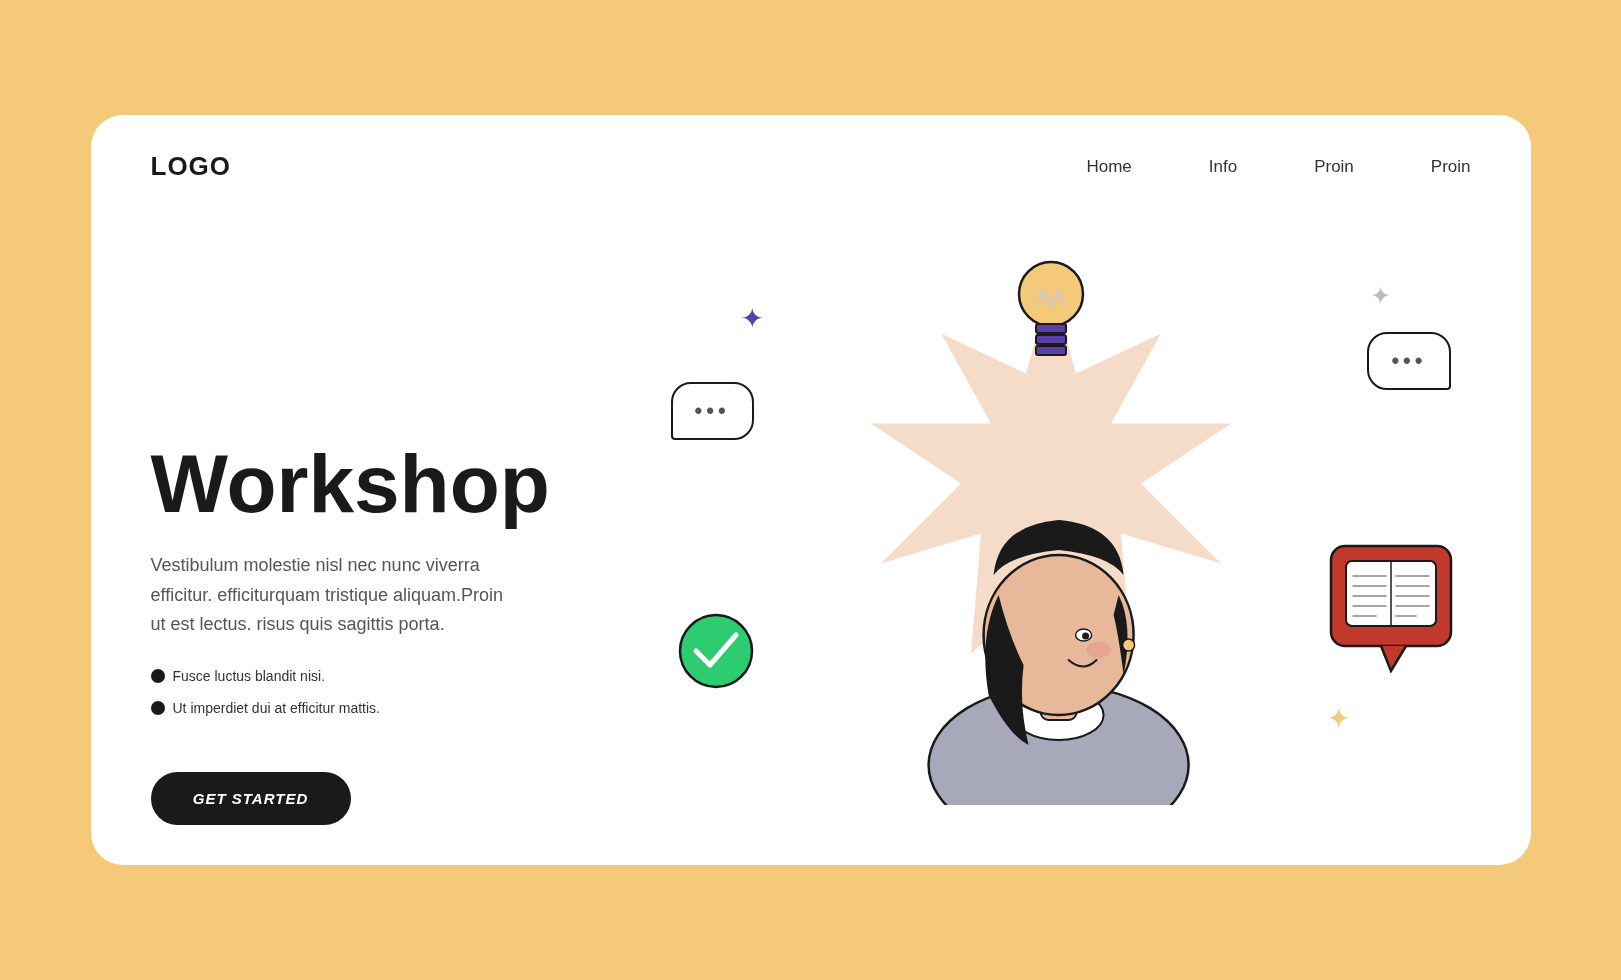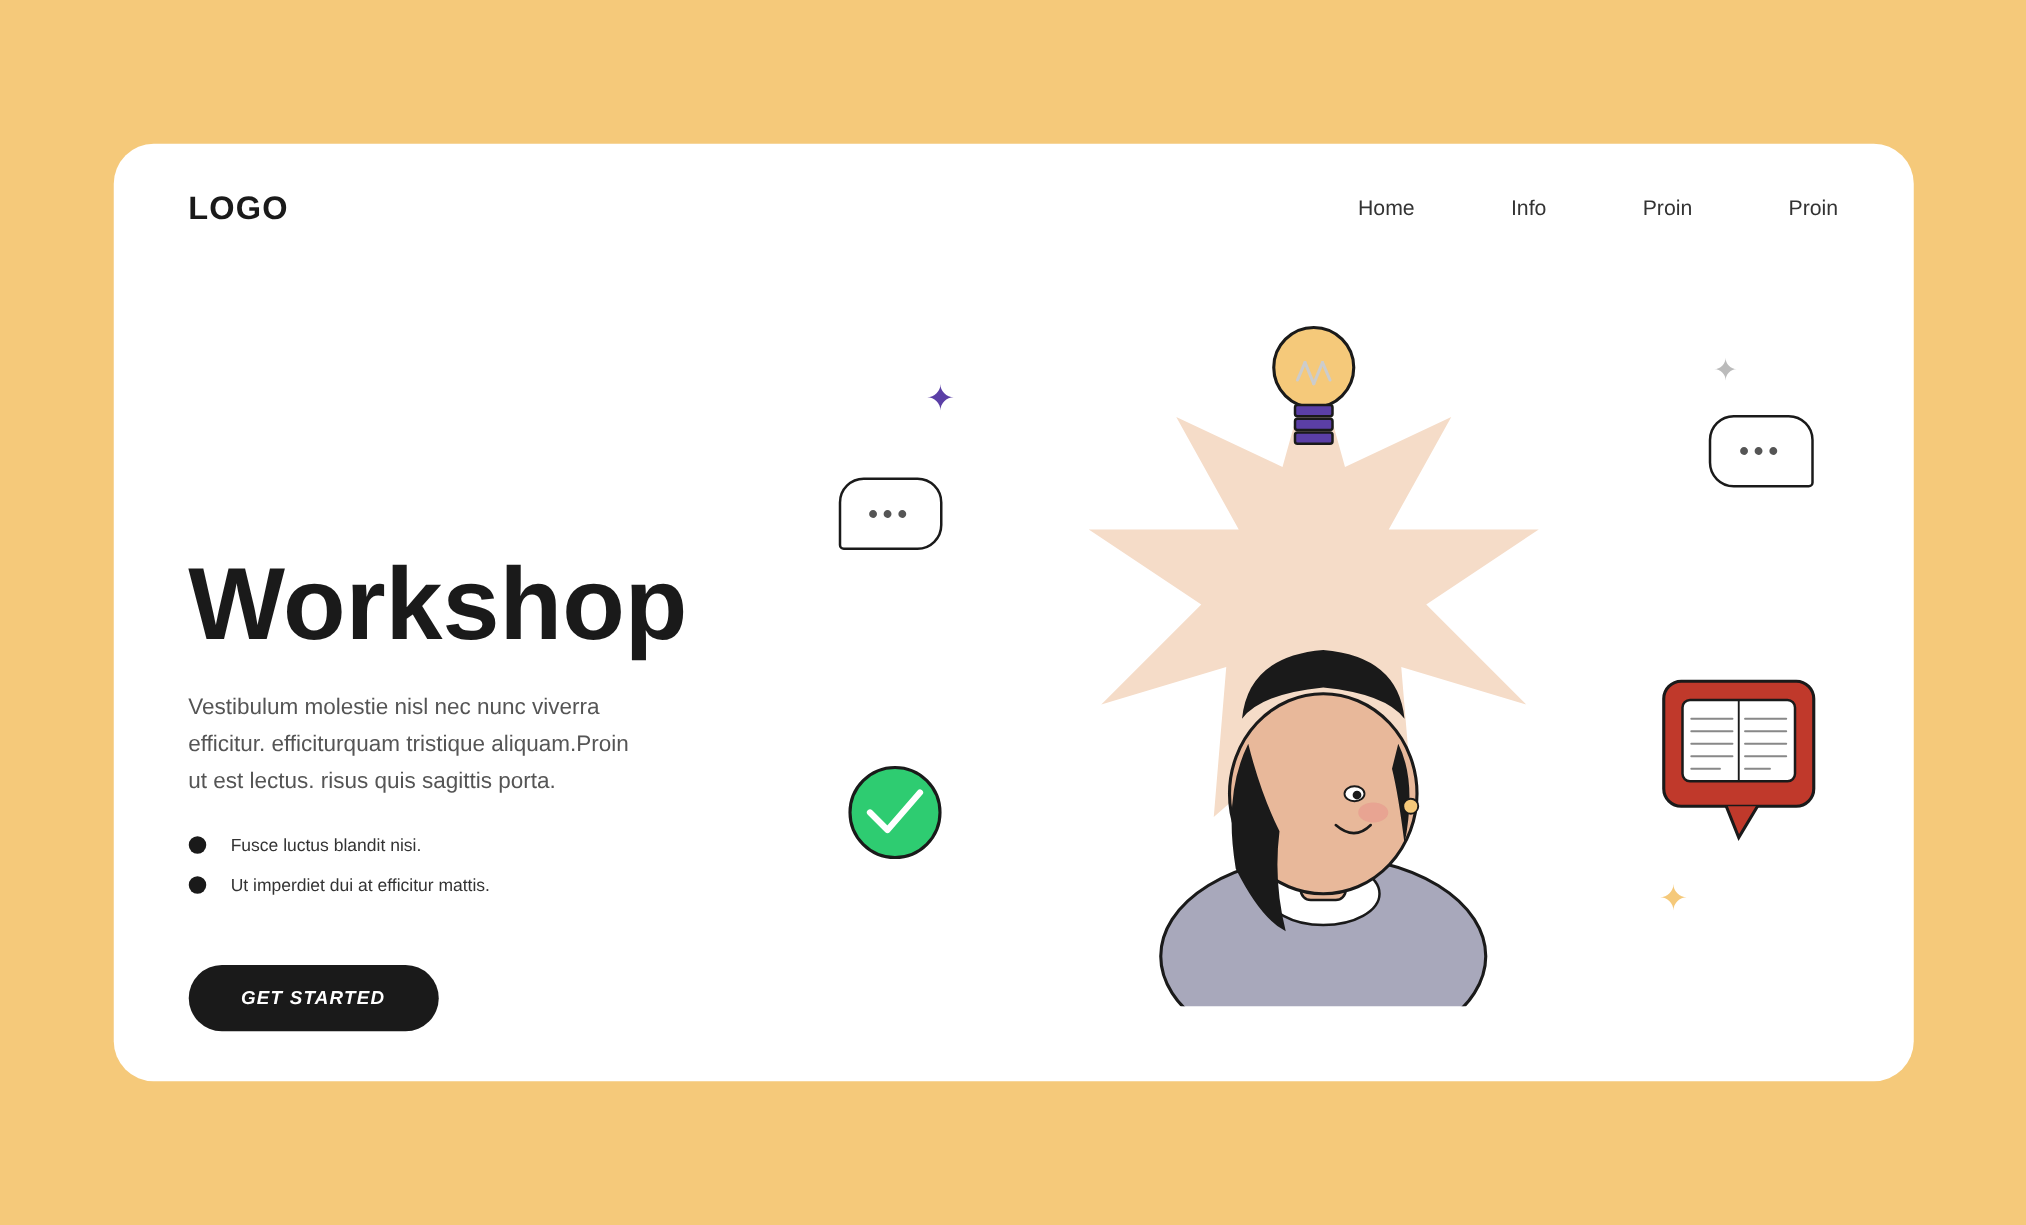--- a/index.html
+++ b/index.html
@@ -81,21 +81,21 @@
     .bullet-list {
       list-style: none;
       margin-bottom: 40px;
     }
     .bullet-list li {
       font-size: 14px;
       color: #333;
       margin-bottom: 16px;
       display: flex;
       align-items: center;
-      gap: 20px;
+      gap: 8px;
     }
     .bullet-dot {
       width: 14px;
       height: 14px;
       background: #1a1a1a;
       border-radius: 50%;
       flex-shrink: 0;
     }
     .btn-started {
       background: #1a1a1a;

